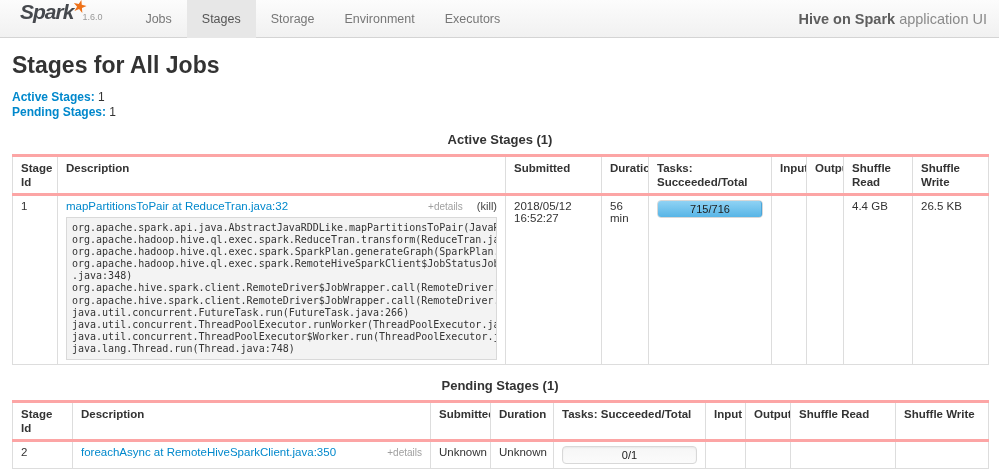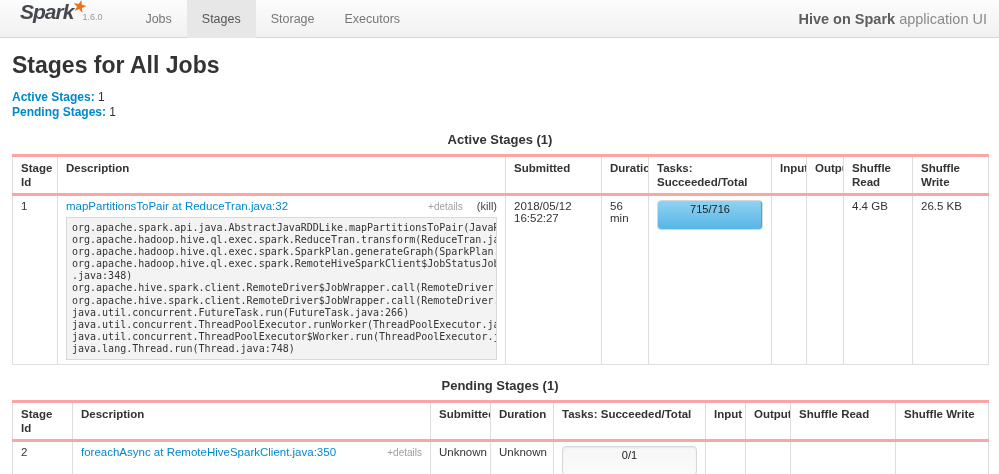--- a/index.html
+++ b/index.html
@@ -37,21 +37,21 @@
   a.stage-link { color: #0088cc; text-decoration: none; cursor: pointer; }
   .desc-line { display: flex; align-items: baseline; }
   .desc-line .spacer { flex: 1; }
   .details-toggle { color: #a0a0a0; font-size: 10px; cursor: pointer; }
   .kill-link { color: #444; font-size: 11px; margin-left: 14px; text-decoration: none; cursor: pointer; }
 
   pre.stack-trace { margin-top: 5px; background: #f3f3f3; border: 1px solid #d9d9d9;
     padding: 4px 5px; font-family: "DejaVu Sans Mono", monospace; font-size: 10px;
     line-height: 12.1px; color: #333; white-space: pre; overflow: hidden; }
 
-  .progress { position: relative; height: 30px; background: linear-gradient(#f6f6f6, #fbfbfb);
+  .progress { position: relative; height: 18px; background: linear-gradient(#f6f6f6, #fbfbfb);
     border: 1px solid #d8d8d8; border-radius: 4px; box-shadow: inset 0 1px 2px rgba(0,0,0,0.06); }
   .progress .bar { height: 100%; border-radius: 3px;
     background: linear-gradient(#8fd2f4, #57b5e6); border-right: 1px solid #4aa6da; }
   .progress .bar[style*="width: 0%"] { border-right: none; }
   .progress .ptext { position: absolute; left: 0; top: 0; width: 100%; text-align: center;
     line-height: 17px; font-size: 11px; color: #202020; }
 
   
   .cols-active  col:nth-child(1){width:45px}  .cols-active  col:nth-child(2){width:448px}
   .cols-active  col:nth-child(3){width:96px}  .cols-active  col:nth-child(4){width:47px}
@@ -70,20 +70,21 @@
 <div class="navbar">
   <div class="logo">
     <span class="logo-text">Spark</span>
     <span class="logo-star">★</span>
     <span class="logo-version">1.6.0</span>
   </div>
   <ul class="nav-tabs">
     <li>Jobs</li>
     <li class="active">Stages</li>
     <li>Storage</li>
+    <li>Environment</li>
     <li>Executors</li>
   </ul>
   <div class="app-title"><b>Hive on Spark</b><span> application UI</span></div>
 </div>
 
 <div class="content">
   <h3 class="page-title">Stages for All Jobs</h3>
 
   <ul class="summary">
     <li><a>Active Stages:</a> <span class="val">1</span></li>

